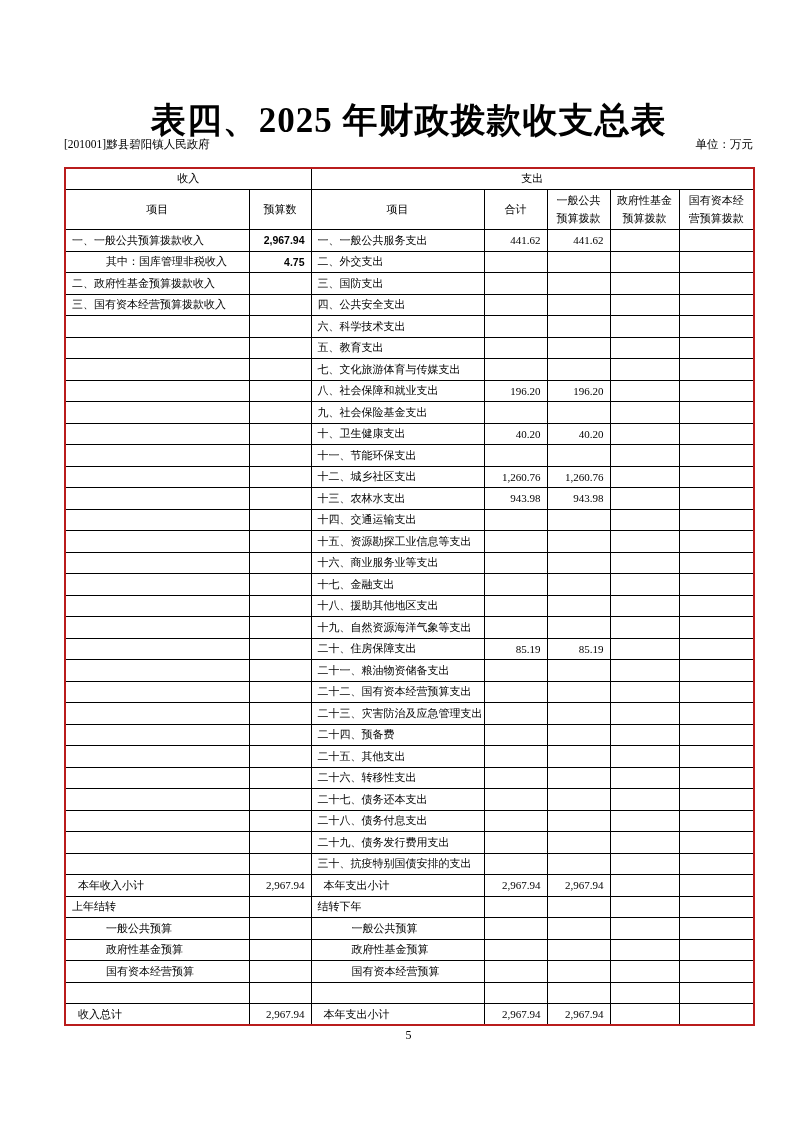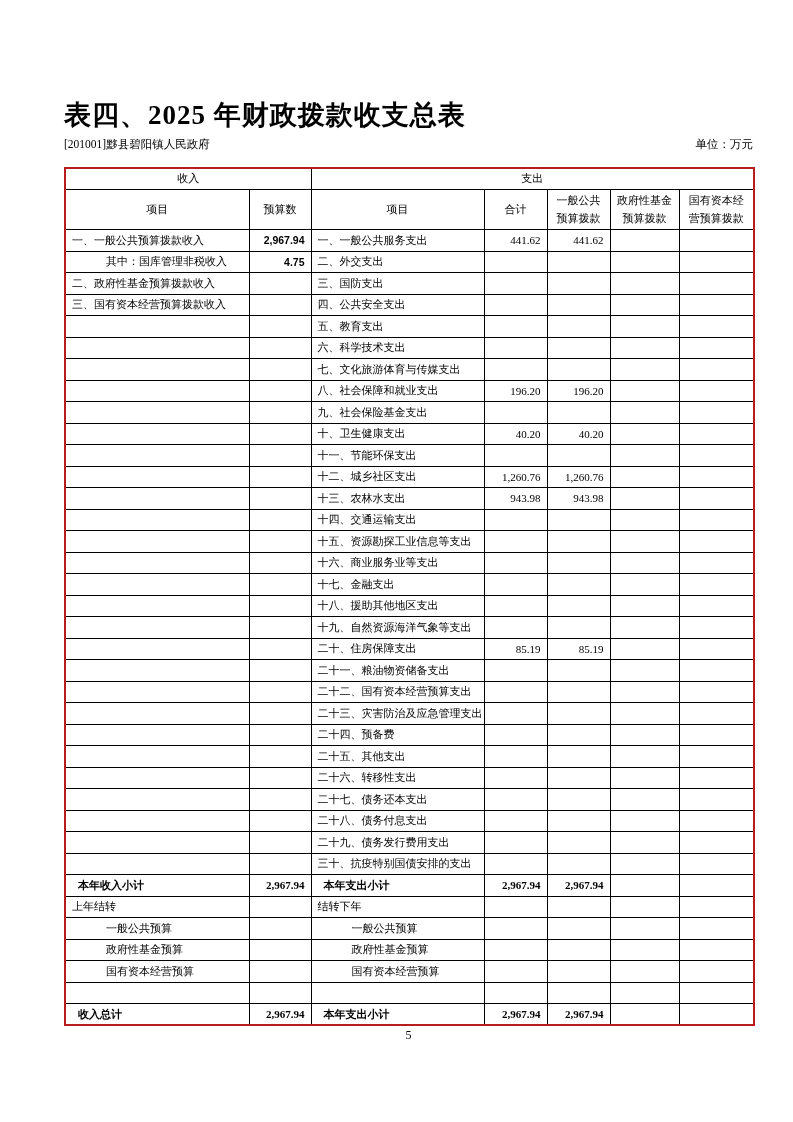--- a/index.html
+++ b/index.html
@@ -5,21 +5,21 @@
   html, body {
     margin: 0; padding: 0;
     width: 793px; height: 1122px;
     background: #ffffff;
     font-family: "Liberation Serif", "DejaVu Serif", serif;
     color: #000;
   }
   .sheet { position: relative; width: 793px; height: 1122px; background: #fff; overflow: hidden; }
   .doc-title {
     position: absolute; top: 97px; left: 64px; width: 689px;
-    font-size: 27px; font-weight: bold;
+    text-align: center; font-size: 35px; font-weight: bold;
     letter-spacing: 1px; white-space: nowrap;
   }
   .meta-row {
     position: absolute; top: 137px; left: 64px; width: 689px;
     display: flex; justify-content: space-between; align-items: flex-end;
     font-size: 11.5px;
   }
   .budget-table {
     position: absolute; top: 167px; left: 64px;
     width: 689px;
@@ -36,21 +36,21 @@
   .budget-table th {
     text-align: center; white-space: pre-line; line-height: 1.6;
   }
   .budget-table thead tr.group-row th { height: 20px; }
   .budget-table thead tr.col-row th { height: 39px; }
   .budget-table tbody tr { height: 21.5px; }
   td.label { text-align: left; }
   td.num { text-align: right; }
   td.indent { padding-left: 40px; }
   td.center { text-align: left; }
-  tr.bold td { font-weight: bold; padding-left: 12px; }
+  tr.bold td { font-weight: normal; padding-left: 12px; }
   td.sansval {
     font-family: "Liberation Sans", "DejaVu Sans", sans-serif;
     font-weight: bold; font-size: 10.5px;
   }
   .page-number {
     position: absolute; top: 1028px; left: 64px; width: 689px;
     text-align: center; font-size: 12px;
   }
 </style>
 </head>
@@ -126,30 +126,30 @@
           <td class="num"></td>
           <td class="label">四、公共安全支出</td>
           <td class="num"></td>
           <td class="num"></td>
           <td class="num"></td>
           <td class="num"></td>
         </tr>
         <tr>
           <td class="label"></td>
           <td class="num"></td>
+          <td class="label">六、科学技术支出</td>
+          <td class="num"></td>
+          <td class="num"></td>
+          <td class="num"></td>
+          <td class="num"></td>
+        </tr>
+        <tr>
+          <td class="label"></td>
+          <td class="num"></td>
           <td class="label">五、教育支出</td>
-          <td class="num"></td>
-          <td class="num"></td>
-          <td class="num"></td>
-          <td class="num"></td>
-        </tr>
-        <tr>
-          <td class="label"></td>
-          <td class="num"></td>
-          <td class="label">六、科学技术支出</td>
           <td class="num"></td>
           <td class="num"></td>
           <td class="num"></td>
           <td class="num"></td>
         </tr>
         <tr>
           <td class="label"></td>
           <td class="num"></td>
           <td class="label">七、文化旅游体育与传媒支出</td>
           <td class="num"></td>

